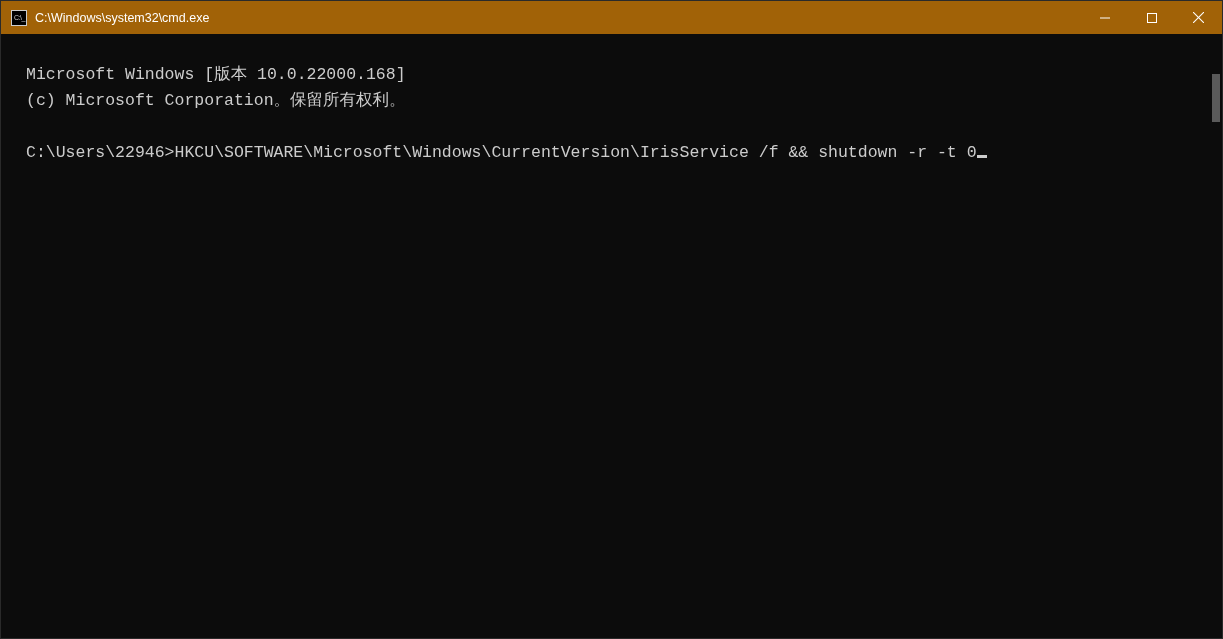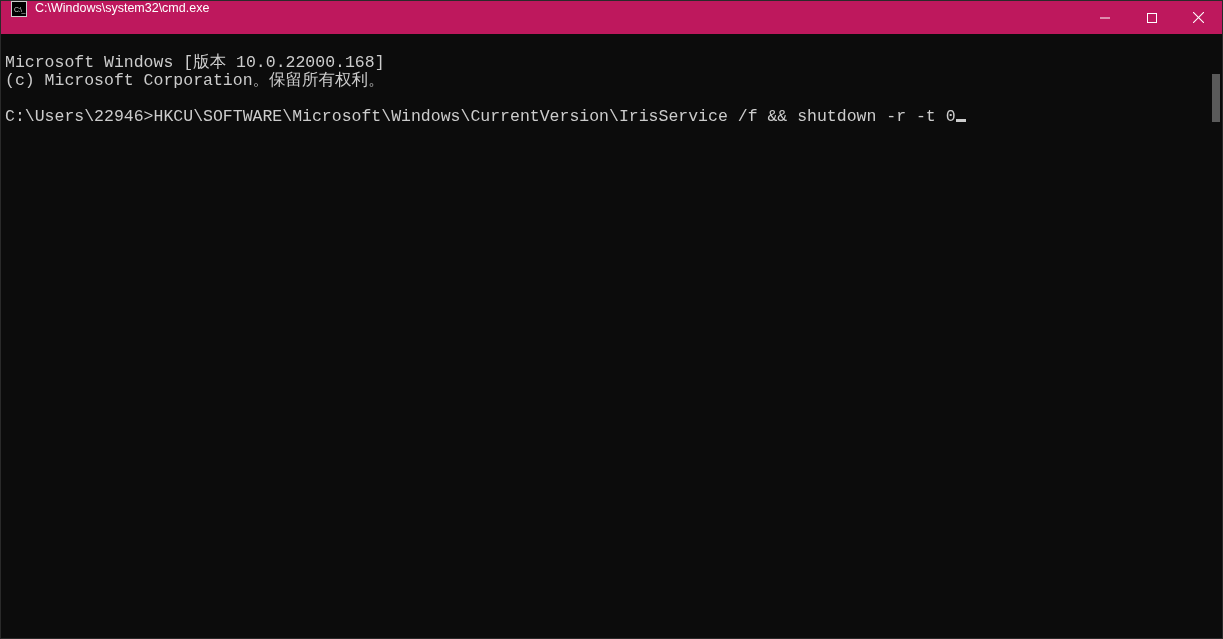--- a/index.html
+++ b/index.html
@@ -18,23 +18,23 @@
     width: 1223px;
     height: 639px;
     background: #0c0c0c;
     border: 1px solid #2a2a2a;
     display: flex;
     flex-direction: column;
     position: relative;
   }
   .titlebar {
     height: 33px;
-    background: #be185d;
+    background: #a16207;
     display: flex;
-    align-items: flex-start;
+    align-items: center;
     color: #ffffff;
     font-family: "Segoe UI", Tahoma, sans-serif;
     font-size: 12.5px;
     flex-shrink: 0;
     user-select: none;
   }
   .titlebar .app-icon {
     width: 16px;
     height: 16px;
     margin-left: 10px;
@@ -100,23 +100,24 @@
     background: #0c0c0c;
     overflow: hidden;
   }
   .terminal-content {
     position: absolute;
     inset: 0;
     padding: 2px 6px 2px 4px;
     color: #cccccc;
     font-family: "NSimSun", "SimSun", Consolas, "Courier New", monospace;
     font-size: 16.5px;
-    line-height: 18px;
+    line-height: 26px;
     white-space: pre;
     letter-spacing: 0px;
+    margin-left: 21px;
   }
   .terminal-content .line {
     white-space: pre;
   }
   .cursor {
     display:inline-block;
     width: 10px;
     height: 3px;
     background: #cccccc;
     vertical-align: baseline;

